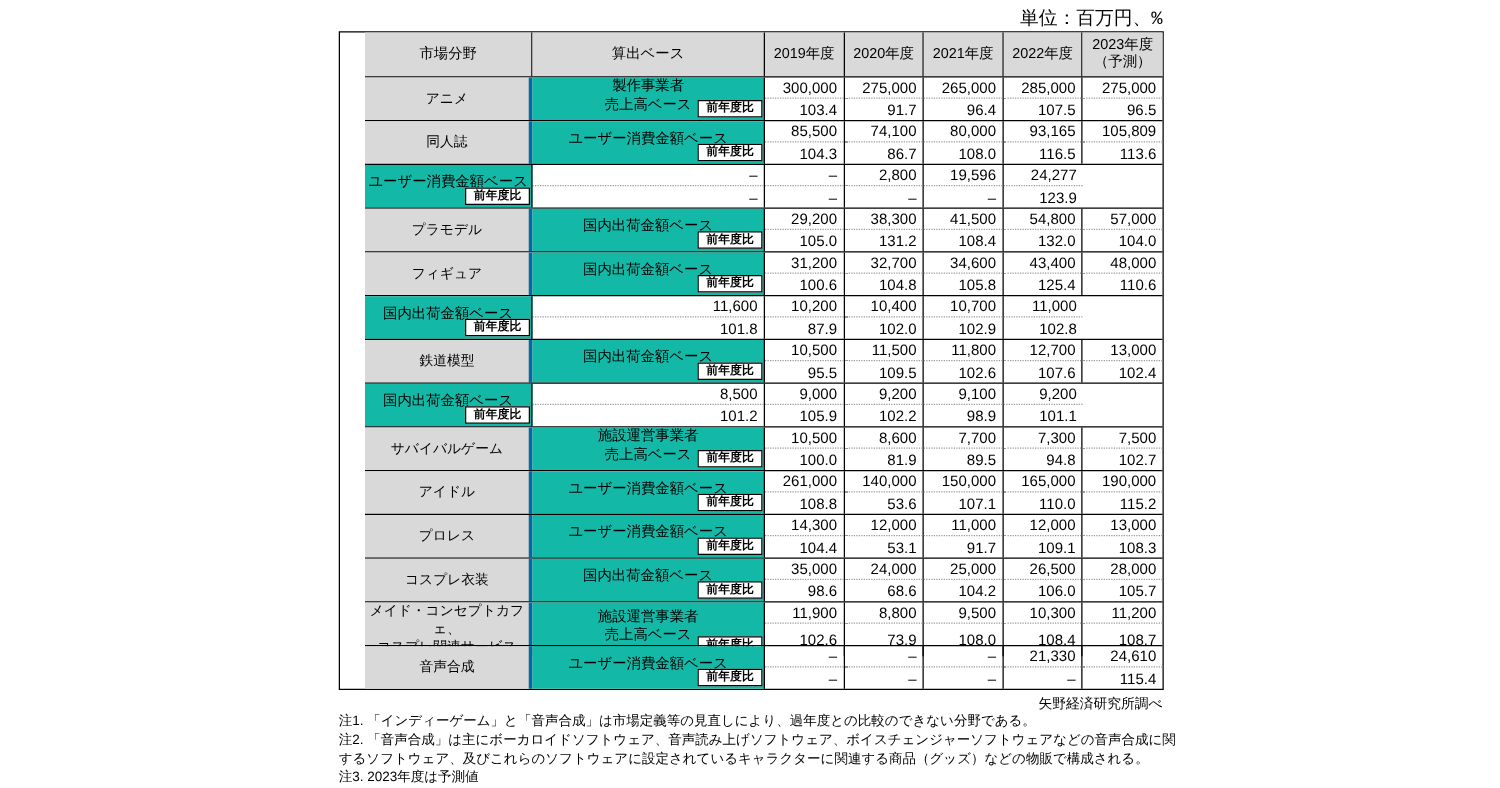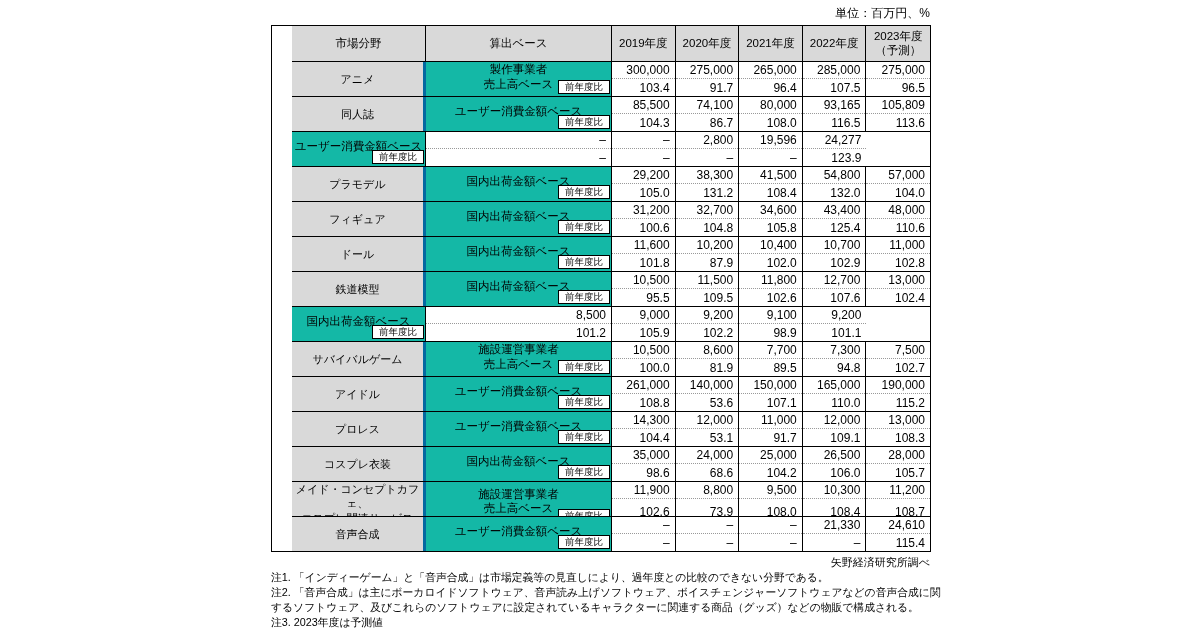--- a/index.html
+++ b/index.html
@@ -1,41 +1,41 @@
 <!DOCTYPE html>
 <html><head>
 <meta charset="utf-8">
 <style>
   * { margin:0; padding:0; box-sizing:border-box; }
   html,body { width:1200px; height:630px; background:#ffffff;
     font-family:"Liberation Sans","DejaVu Sans",sans-serif; color:#000; }
   .page { position:relative; width:1200px; height:630px; background:#fff; overflow:hidden; }
 
-  .unit-label { position:absolute; top:5px; right:270px; font-size:12px; }
+  .unit-label { position:absolute; top:5px; right:270px; font-size:15px;font-family:Liberation Mono, monospace; }
 
   .ytable { position:absolute; left:271px; top:25px; width:660px;
     border:1.6px solid #000; background:#fff;padding-left:20px; }
   .grid-row { display:grid; grid-template-columns:134px 186px repeat(5,1fr); }
 
   .thead { height:35px; }
   .hcell { background:#d9d9d9; border-right:1px solid #000;
     display:flex; align-items:center; justify-content:center;
     font-size:11.5px; text-align:center; line-height:1.15; white-space:pre-line; }
   .hcell:last-child { border-right:none; }
 
   .tblock { height:35px; border-top:1.6px solid #000; position:relative; }
   .cat-cell { background:#d9d9d9; border-right:3px solid #0369a1;
     display:flex; align-items:center; justify-content:center;
     font-size:11px; text-align:center; line-height:1.3; white-space:pre-line; }
   .base-cell { background:#14b8a6; border-right:1px solid #000; position:relative; }
   .base-text { position:absolute; inset:0 0 5px 0; display:flex; align-items:center;
     justify-content:center; font-size:11.5px; text-align:center; line-height:1.25;
     white-space:pre-line; }
   .yoy-box { position:absolute; bottom:2px; right:1px; background:#fff;
-    border:1px solid #000; font-size:9.5px; line-height:12px; padding:0 6px; }
+    border:1px solid #000; font-size:9.5px; line-height:12px; padding:0 6px;font-weight:bold; }
   .num-col { border-right:1px solid #000; display:flex; flex-direction:column; }
   .num-col:last-child { border-right:none; }
   .val, .ratio { display:flex; align-items:center; justify-content:flex-end;
     padding-right:5px; font-size:12px; }
   .val { height:17px; border-bottom:1px dotted #999; }
   .ratio { flex:1; }
 
   .source-label { position:absolute; top:555px; right:270px; font-size:11px; }
   .notes { position:absolute; left:271px; top:570px; width:672px;
     font-size:10.8px; line-height:1.38; }
@@ -191,21 +191,20 @@
         <div class="num-col">
           <div class="val">43,400</div>
           <div class="ratio">125.4</div>
         </div>
         <div class="num-col">
           <div class="val">48,000</div>
           <div class="ratio">110.6</div>
         </div>
       </div>
         <div class="tblock grid-row">
-        <div class="cat-cell">ドール</div>
         <div class="base-cell">
           <div class="base-text">国内出荷金額ベース</div>
           <div class="yoy-box">前年度比</div>
         </div>
         <div class="num-col">
           <div class="val">11,600</div>
           <div class="ratio">101.8</div>
         </div>
         <div class="num-col">
           <div class="val">10,200</div>

